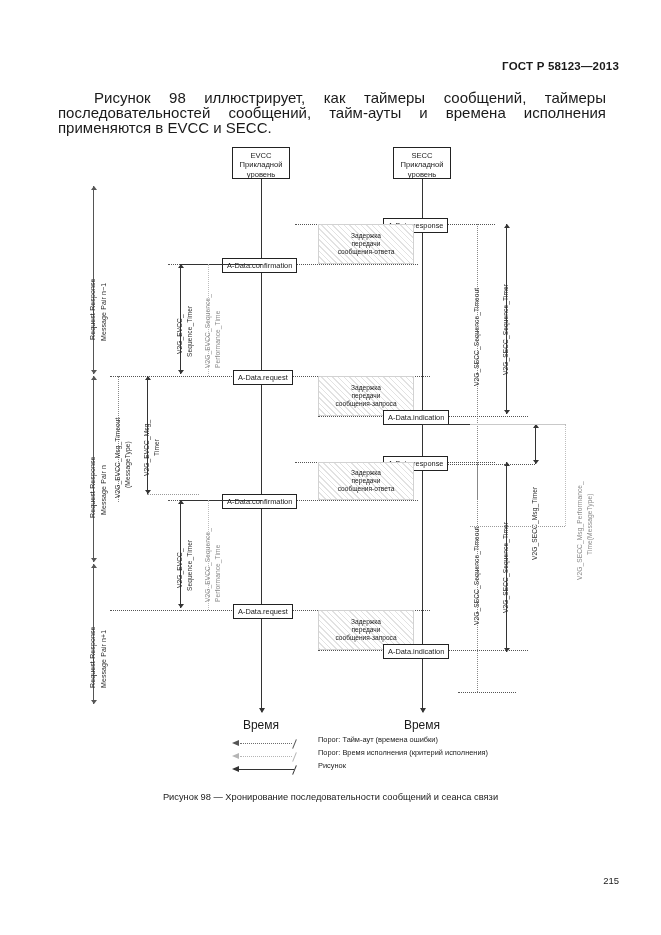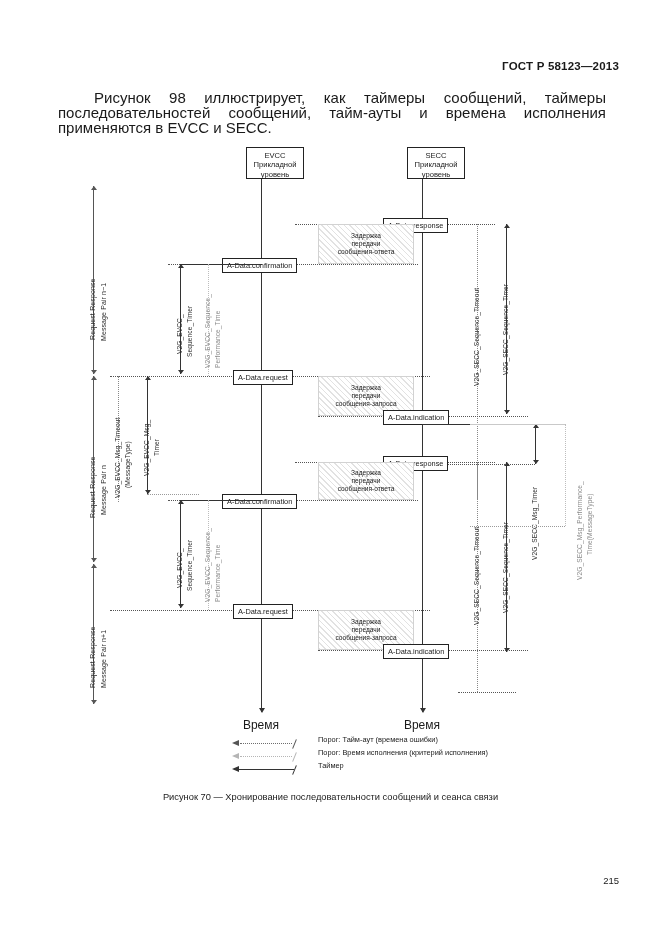--- a/index.html
+++ b/index.html
@@ -25,21 +25,21 @@
 
   
   .fig{position:absolute;left:0;top:140px;width:661px;height:660px;}
   .hline{position:absolute;height:1px;background:#333;}
   .dotline{position:absolute;height:0;border-top:1px dotted #555;}
   .dotline-l{position:absolute;height:0;border-top:1px dotted #9a9a9a;}
 
   .node{
     position:absolute;border:1px solid #222;background:#fff;
     text-align:center;font-size:7.6px;line-height:9.4px;
-    padding:3px 0 4px;box-sizing:border-box;margin-left:14px;
+    padding:3px 0 4px;box-sizing:border-box;
   }
 
   .msgbox{
     position:absolute;border:1px solid #222;background:#fff;
     font-size:7.4px;line-height:9px;padding:1.5px 4px 2px;
     white-space:nowrap;box-sizing:border-box;
   }
 
   .delay{
     position:absolute;box-sizing:border-box;
@@ -304,21 +304,21 @@
     </div>
 
     <div class="legrow">
       <div class="legsym">
         <i class="lhead dark"></i>
           <i class="ln solid"></i>
         <i class="slash dark">
             <i></i>
           </i>
       </div>
-      <div class="lbl">Таймер</div>
+      <div class="lbl">Рисунок</div>
     </div>
 
   </div>
 
-  <div class="caption">Рисунок 70 — Хронирование последовательности сообщений и сеанса связи</div>
+  <div class="caption">Рисунок 98 — Хронирование последовательности сообщений и сеанса связи</div>
   <div class="pageno">215</div>
 
 </div>
 
 </body></html>

